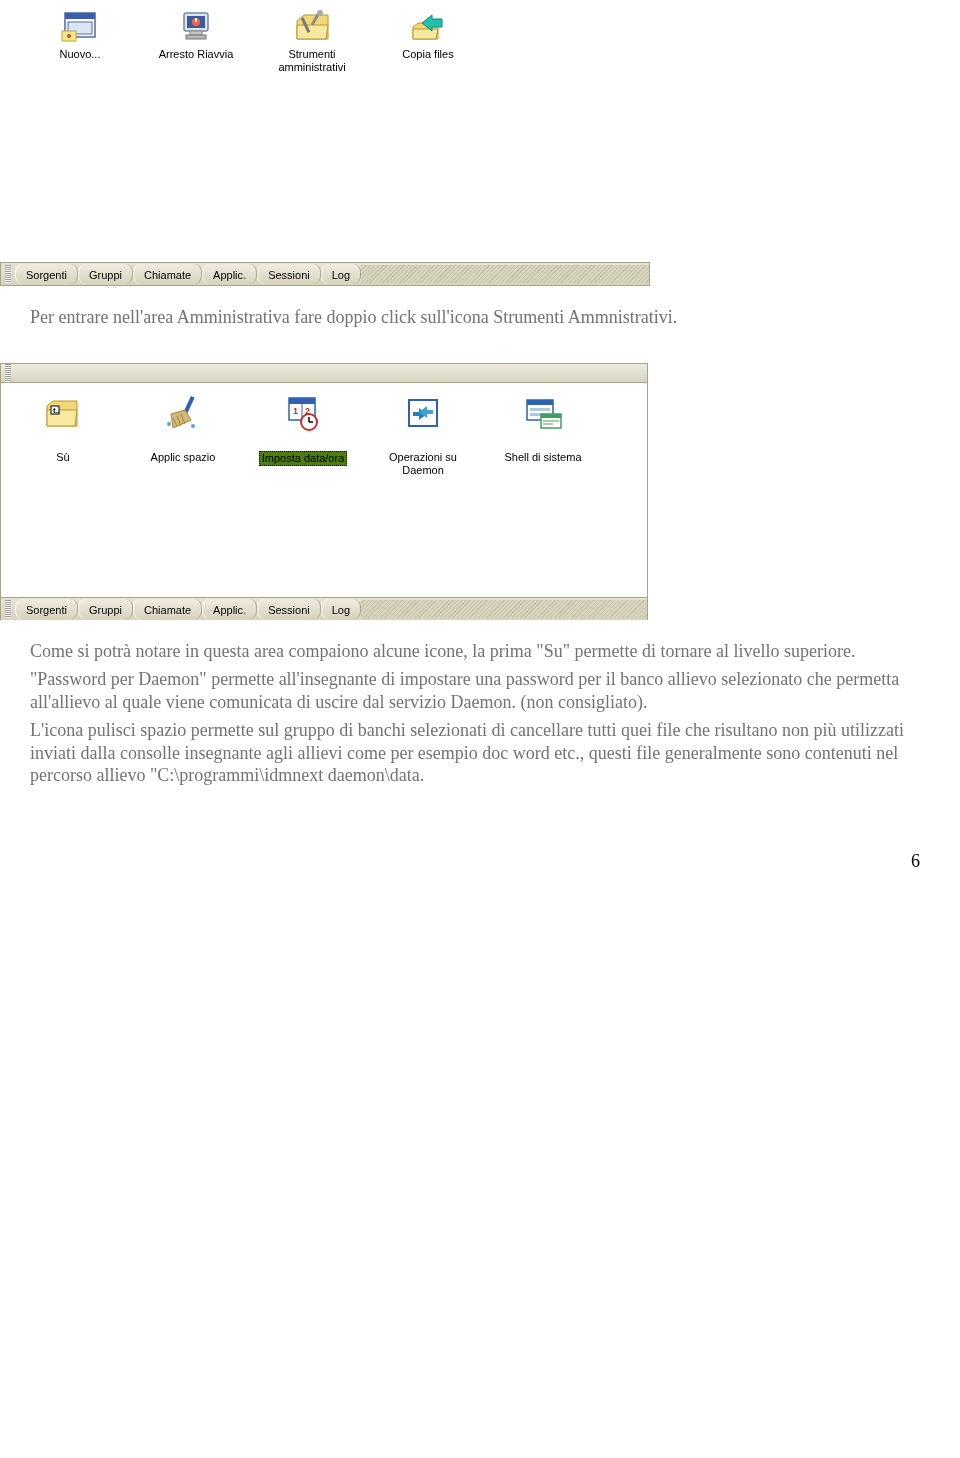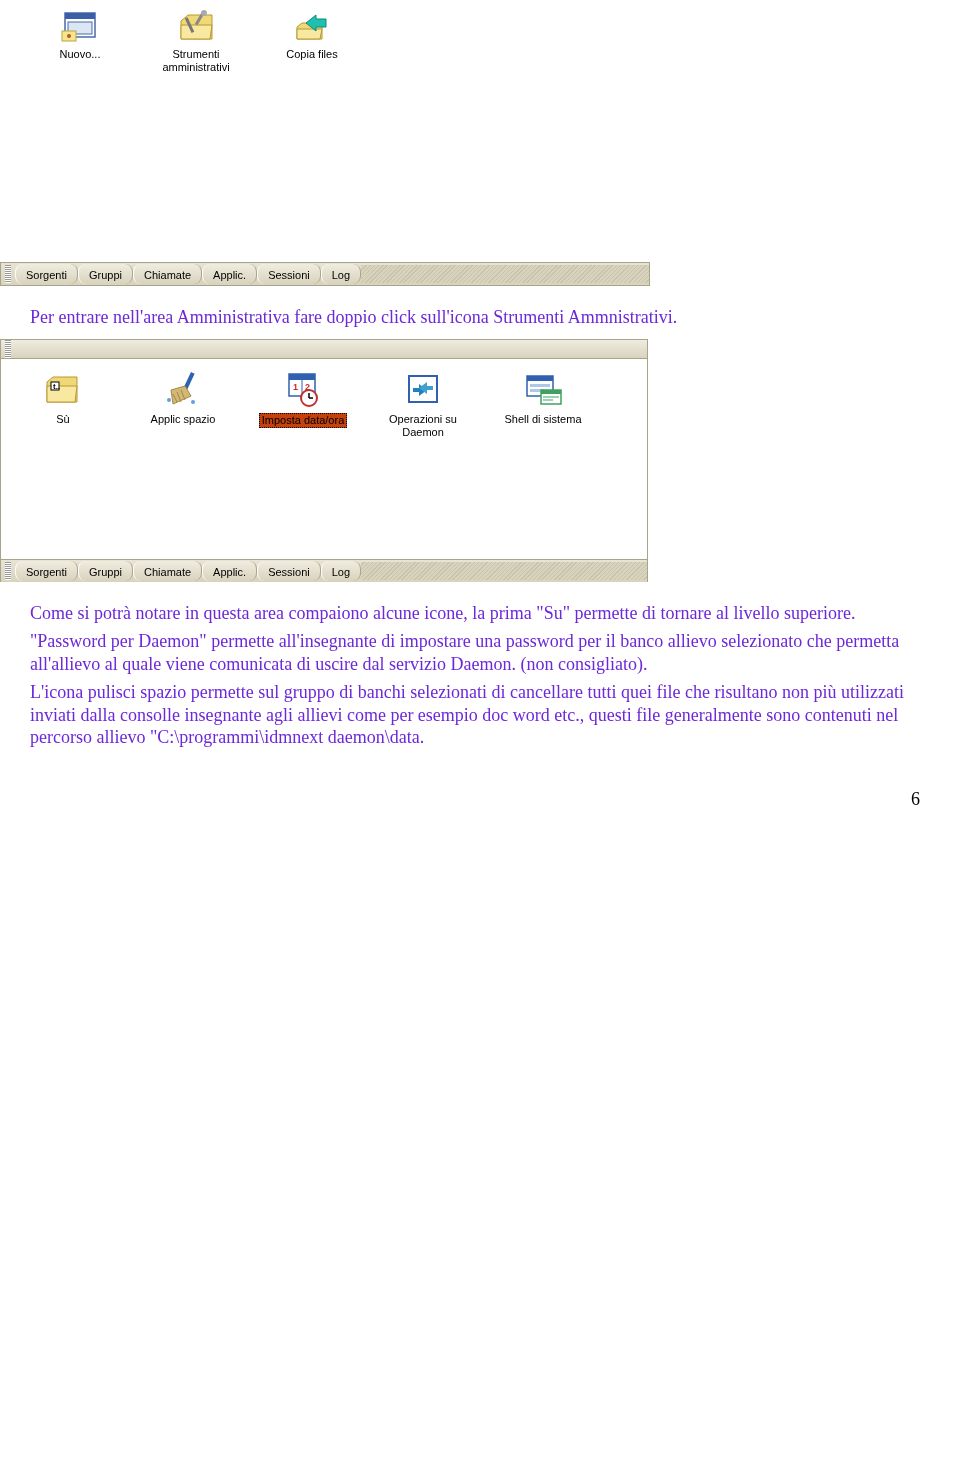--- a/index.html
+++ b/index.html
@@ -81,22 +81,22 @@
     flex: 1;
     height: 18px;
     background: repeating-linear-gradient(-45deg,
       #d8d3bd, #d8d3bd 2px,
       #c8c3ad 2px, #c8c3ad 3px);
   }
   .body-text {
     font-family: "Times New Roman", Times, serif;
     font-size: 18px;
     line-height: 1.25;
-    padding: 20px 35px 4px 30px;
-    color: #6d28d9;
+    padding: 20px 35px 28px 30px;
+    color: #737373;
   }
   .body-text p {
     margin: 0 0 6px 0;
   }
   .icon-panel {
     background: #fff;
     border-left: 1px solid #a8a48a;
     border-right: 1px solid #a8a48a;
     width: 646px;
     padding: 0;
@@ -126,25 +126,25 @@
   .panel-icon-box {
     width: 40px;
     height: 40px;
     display: flex;
     align-items: center;
     justify-content: center;
   }
   .panel-label {
     font-size: 11px;
     line-height: 13px;
-    margin-top: 4px;
+    margin-top: 18px;
     color: #000;
   }
   .selected-label {
-    background: #c2410c;
+    background: #4d7c0f;
     border: 1px dotted #000;
     padding: 0 2px;
   }
   .page-num {
     font-family: "Times New Roman", Times, serif;
     font-size: 18px;
     text-align: right;
     padding: 30px 40px 20px 0;
   }
   svg { display: block; }
@@ -161,20 +161,33 @@
         <rect x="8" y="13" width="24" height="12" fill="#dbe7f5" stroke="#4a6aa8"></rect>
         <rect x="2" y="22" width="14" height="10" fill="#f5e68a" stroke="#b8a840"></rect>
         <circle cx="9" cy="27" r="2" fill="#c05030"></circle>
       </svg>
     </div>
     <div class="tool-label">Nuovo...</div>
   </div>
   <div class="tool-item">
     <div class="tool-icon">
       <svg width="40" height="34">
+        <rect x="8" y="4" width="24" height="18" rx="2" fill="#dce4ec" stroke="#7a8a9a" stroke-width="1.5"></rect>
+        <rect x="11" y="7" width="18" height="12" fill="#3a5a9a"></rect>
+        <rect x="14" y="22" width="12" height="4" fill="#c8c8c8" stroke="#888"></rect>
+        <rect x="10" y="26" width="20" height="4" fill="#b8b8b8" stroke="#777"></rect>
+        <circle cx="20" cy="13" r="4" fill="#ff6040"></circle>
+        <rect x="19" y="9" width="2" height="4" fill="#fff"></rect>
+      </svg>
+    </div>
+    <div class="tool-label">Arresto Riavvia</div>
+  </div>
+  <div class="tool-item">
+    <div class="tool-icon">
+      <svg width="40" height="34">
         <path d="M5 12 L12 6 L36 6 L36 30 L5 30 Z" fill="#f0d878" stroke="#b89830"></path>
         <path d="M5 16 L36 16 L34 30 L5 30 Z" fill="#f8e8a0" stroke="#b89830"></path>
         <rect x="22" y="3" width="3" height="14" fill="#888" transform="rotate(30 24 10)"></rect>
         <circle cx="28" cy="4" r="3" fill="#aaa"></circle>
         <rect x="12" y="8" width="3" height="16" fill="#777" transform="rotate(-25 14 16)"></rect>
       </svg>
     </div>
     <div class="tool-label">Strumenti amministrativi</div>
   </div>
   <div class="tool-item">

